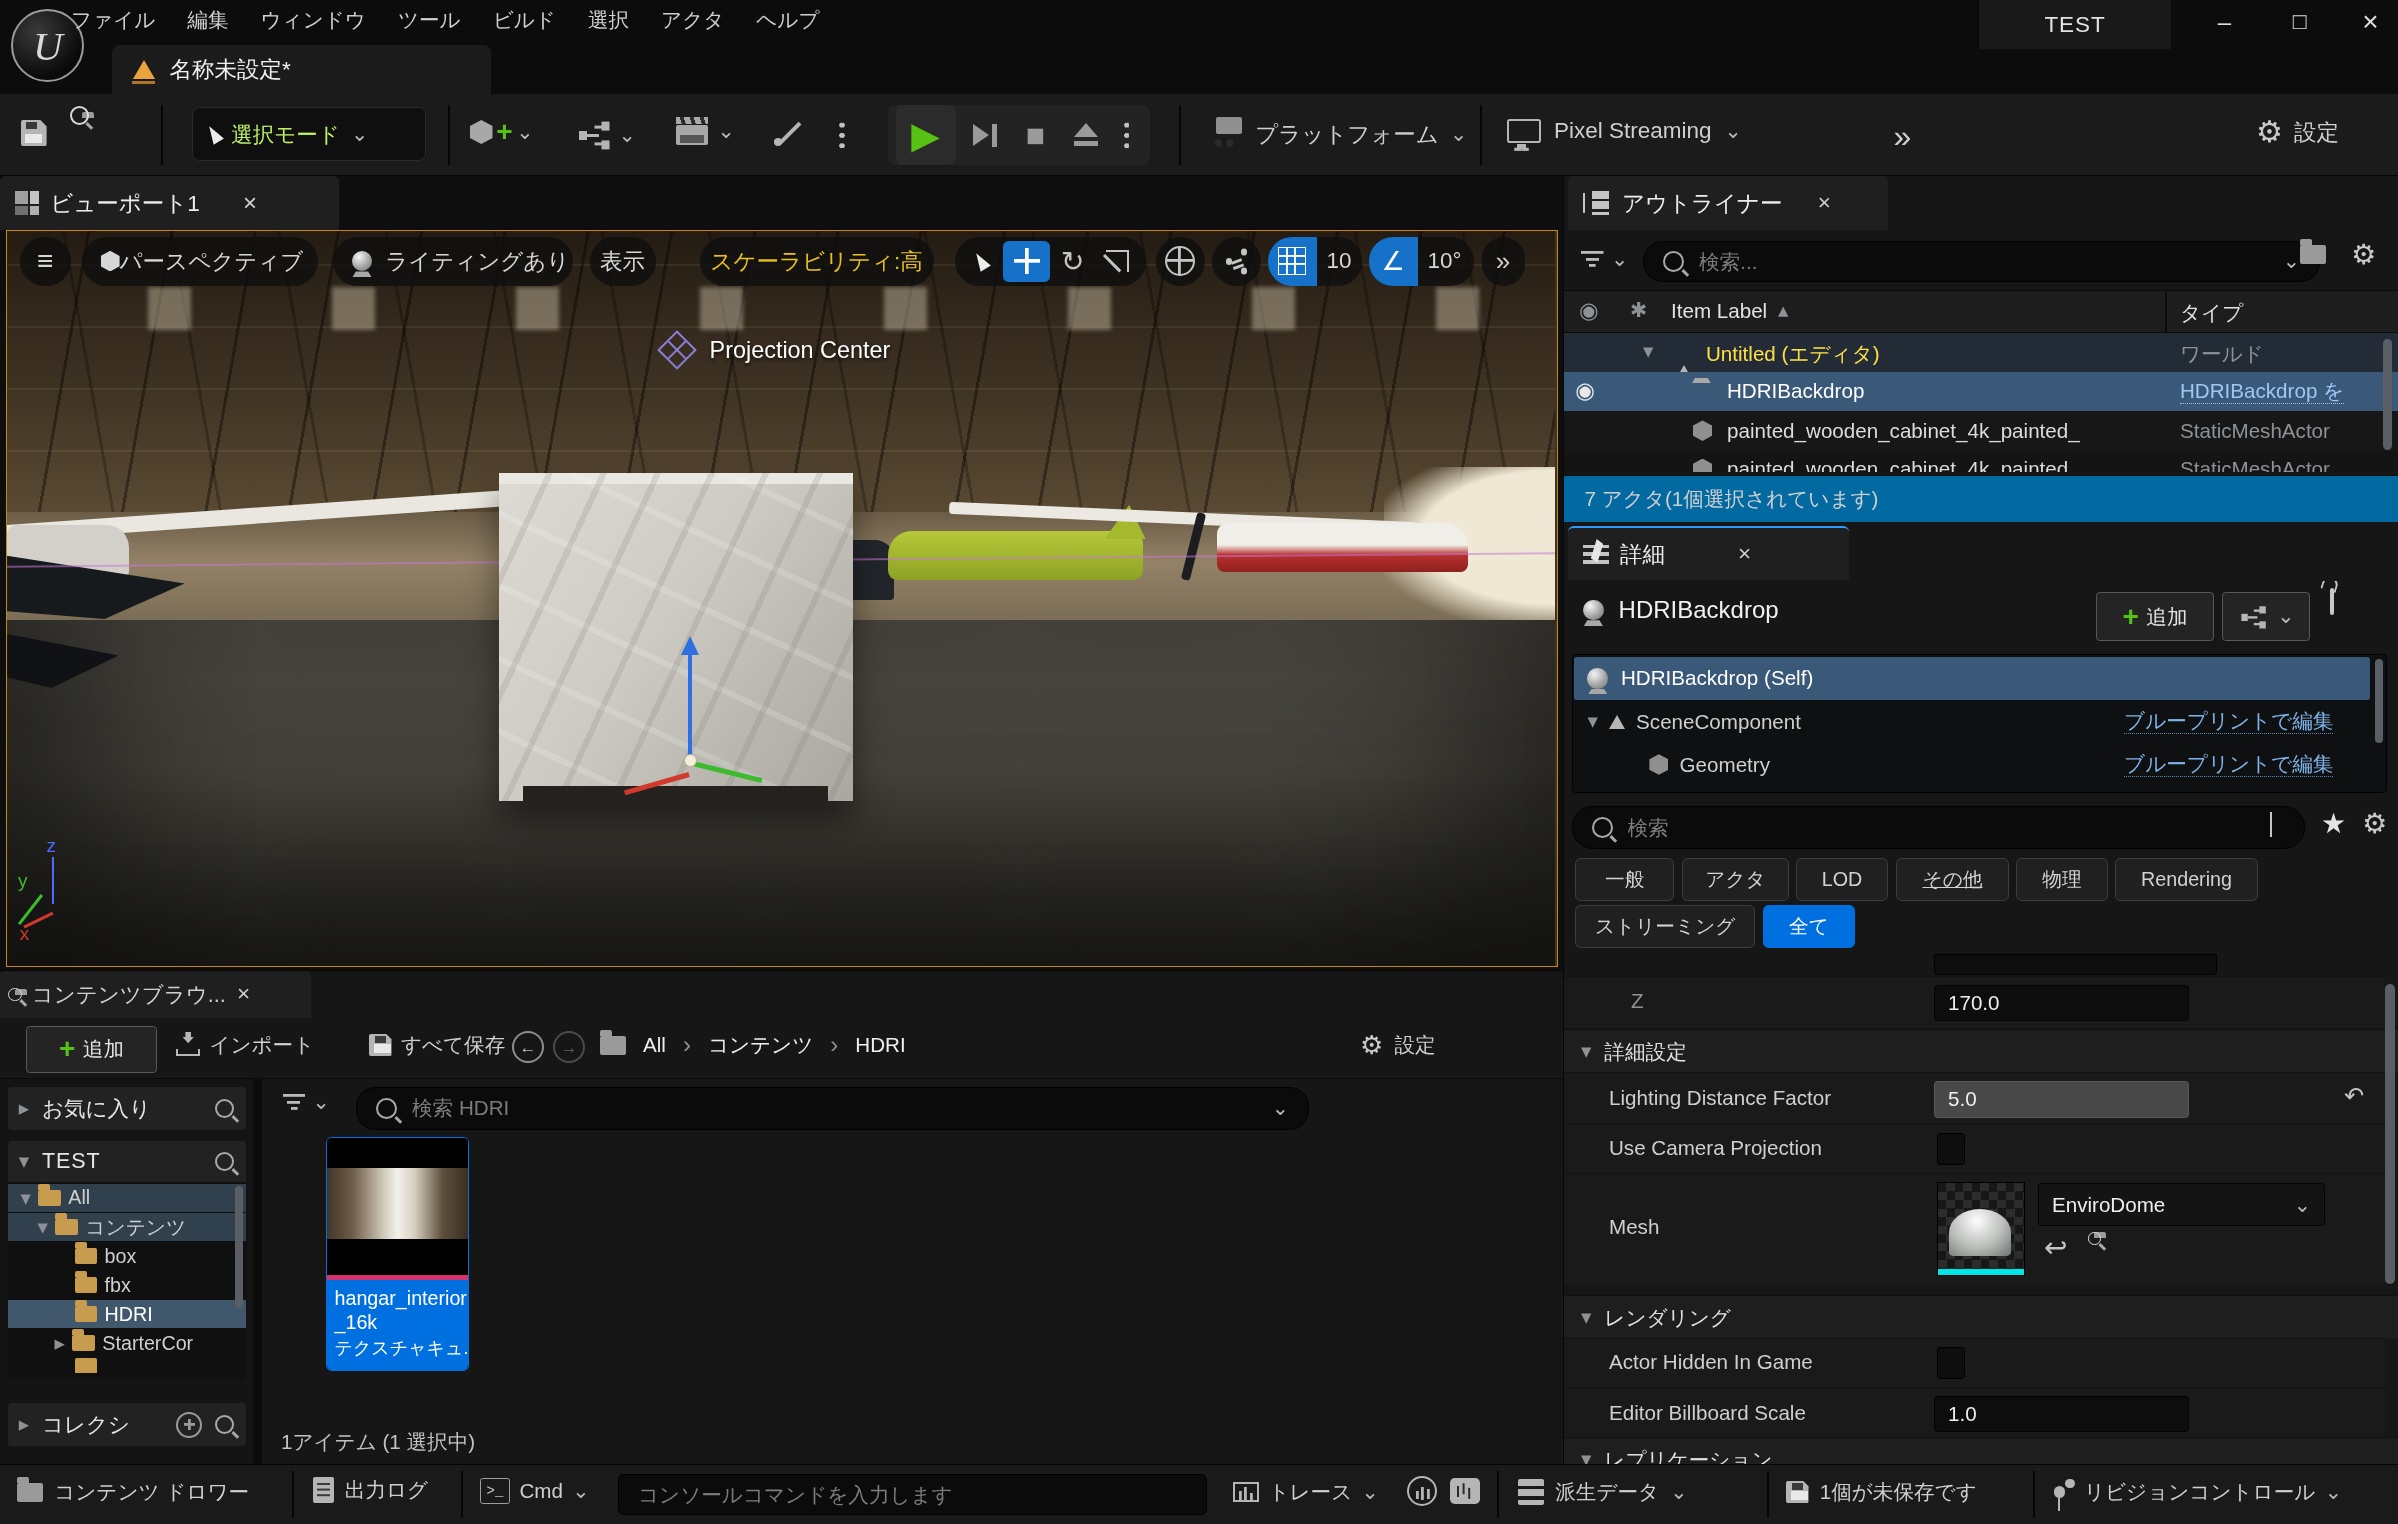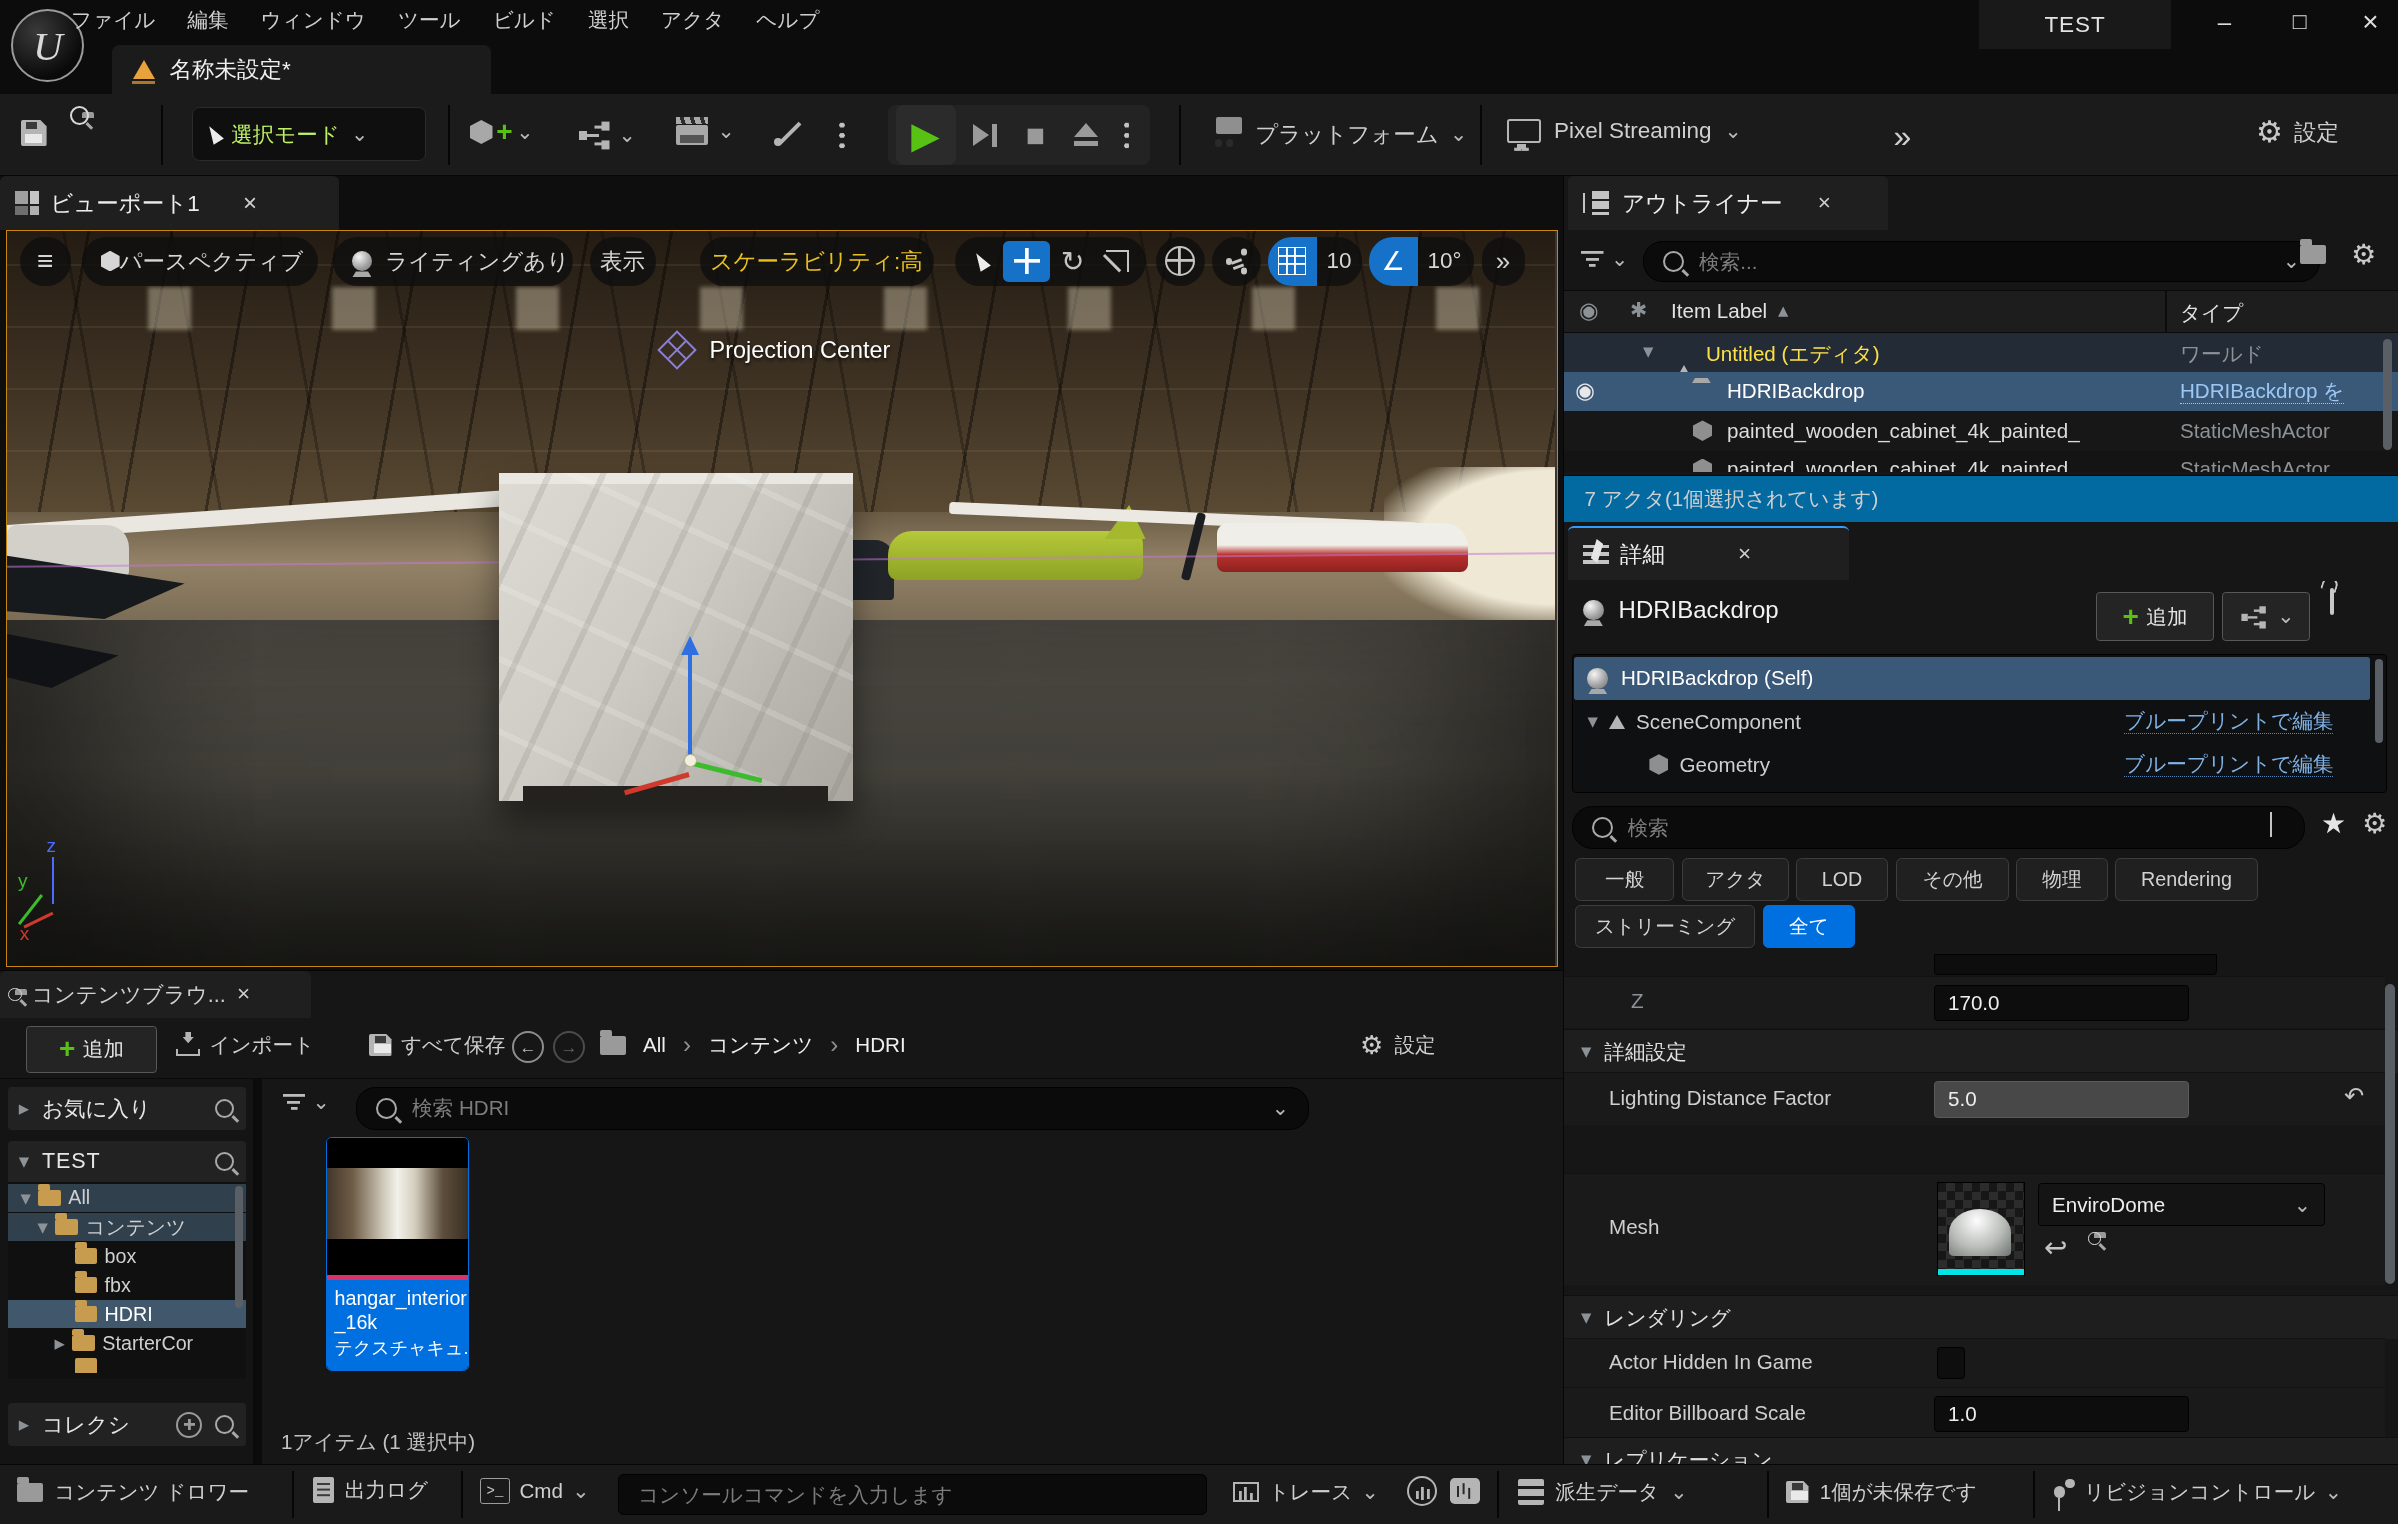--- a/index.html
+++ b/index.html
@@ -559,21 +559,21 @@
 
       <div class="chip" style="left:11.2px;top:277px;width:97px;height:41px;">
           <span>一般</span>
         </div>
       <div class="chip" style="left:118px;top:277px;width:105px;height:41px;">
           <span>アクタ</span>
         </div>
       <div class="chip" style="left:232px;top:277px;width:90px;height:41px;">
           <span>LOD</span>
         </div>
-      <div class="chip" style="left:332px;top:277px;width:111px;height:41px;">
+      <div class="chip" style="left:332px;top:277px;width:111px;height:41px;text-decoration:underline;">
           <span>その他</span>
         </div>
       <div class="chip" style="left:452px;top:277px;width:90px;height:41px;">
           <span>物理</span>
         </div>
       <div class="chip" style="left:551px;top:277px;width:141px;height:41px;">
           <span>Rendering</span>
         </div>
       <div class="chip" style="left:11.2px;top:324px;width:178px;height:41px;">
           <span>ストリーミング</span>
@@ -593,20 +593,24 @@
         <span class="glyph dim">▾</span>
         <span class="txt">詳細設定</span>
       </div>
       <div class="proprow" style="left:0;top:491px;width:821px;height:52px;">
         <span class="abs txt" style="left:45px;top:13px;color:#cfcfcf;">Lighting Distance Factor</span>
         <div class="inp" style="position:absolute;left:370px;top:7.5px;width:255px;height:37px;background:#484848;border-color:#5a5a5a;box-sizing:border-box;">
             <span>5.0</span>
           </div>
         <span class="abs glyph" style="left:780px;top:11.2px;font-size:24px;color:#c4c4c4;">↶</span>
       </div>
+      <div class="proprow" style="left:0;top:543px;width:821px;height:49px;">
+        <span class="abs txt" style="left:45px;top:11.2px;color:#cfcfcf;">Use Camera Projection</span>
+        <span class="chk" style="left:373px;top:8.4px;"></span>
+      </div>
       <div class="proprow" style="left:0;top:592px;width:821px;height:111px;">
         <span class="abs txt" style="left:45px;top:41px;color:#cfcfcf;">Mesh</span>
         <div class="abs" style="left:373px;top:7.5px;width:86px;height:92px;border:0.9px solid #000;background:repeating-conic-gradient(#2c2c2c 0 25%,#171717 0 50%) 0 0/17px 17px;">
           <span class="abs" style="left:11.2px;top:26px;width:62px;height:47px;border-radius:50% 50% 8% 8%;background:radial-gradient(circle at 45% 25%,#fdfdfd,#b9bcb9 55%,#6e736f);"></span>
           <span class="abs" style="left:0;bottom:0;width:86px;height:5.6px;background:#00e5e5;"></span>
         </div>
         <div class="inp" style="position:absolute;left:474px;top:9.4px;width:287px;height:43px;box-sizing:border-box;background:#141414;">
           <span class="txt" style="flex:1;">EnviroDome</span>
           <span class="chev glyph">⌄</span>
         </div>

